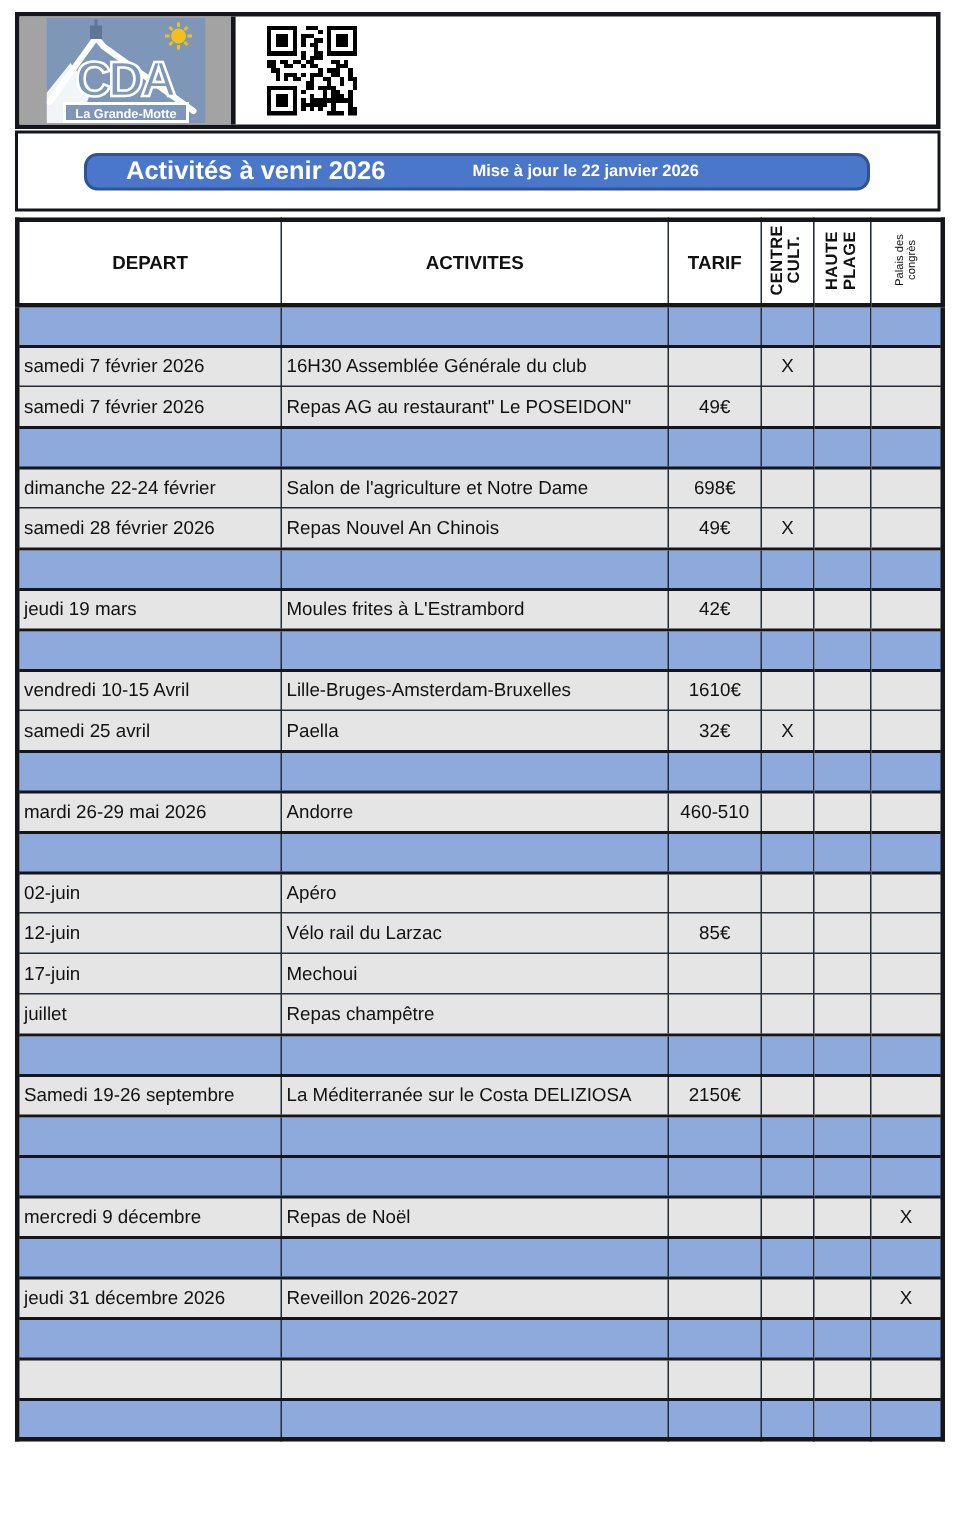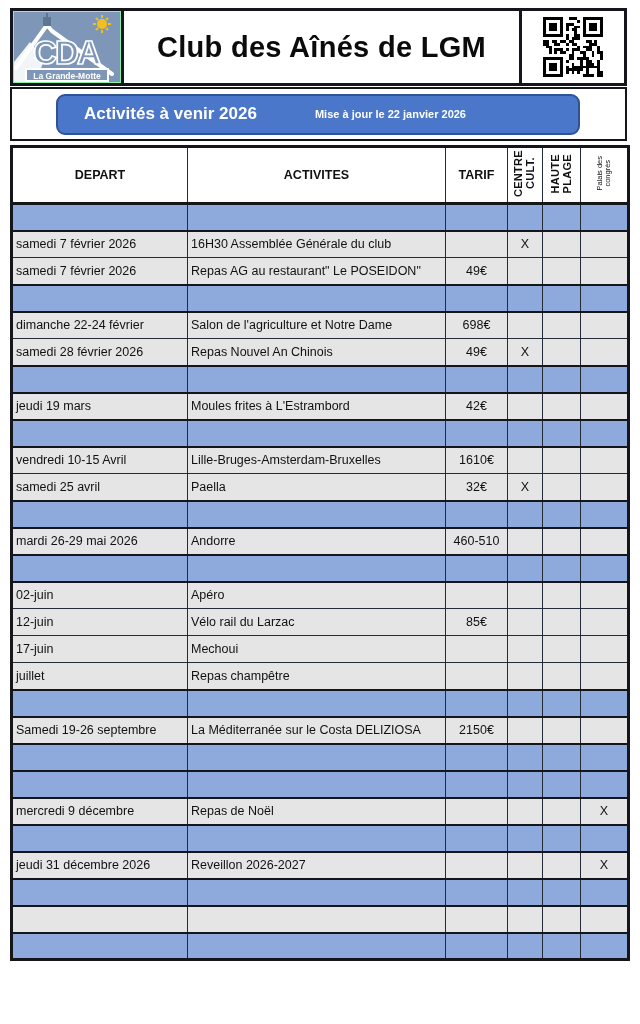--- a/index.html
+++ b/index.html
@@ -12,44 +12,44 @@
   }
   .page { width: 640px; height: 1024px; padding: 8px 13px 0 10px; background: #fff; }
 
   
   .header-band {
     display: flex; align-items: stretch;
     border: 3px solid #14161c;
     height: 78px; background: #fff;
   }
   .logo-cell {
-    width: 111px; border-right: 3px solid #14161c;
+    width: 144px; border-right: 3px solid #14161c;
     display: flex; align-items: center; justify-content: center;
-    background: #86efac;
+    background: #a3a3a3;
   }
   .title-cell {
     flex: 1; border-right: 3px solid #14161c;
     display: flex; align-items: center; justify-content: center;
   }
   .main-title {
     font-size: 29px; font-weight: 900; letter-spacing: 0.3px; color: #0b0b0b;
     white-space: nowrap;
   }
   .qr-cell {
     width: 102px; display: flex; align-items: center; justify-content: center;
   }
 
   
   .banner-band {
     border: 2px solid #14161c; margin-top: 1px;
     height: 54px; display: flex; align-items: center;
     background: #fff;
   }
   .banner {
-    margin-left: 44px; width: 524px; height: 41px;
+    margin-left: 44px; width: 524px; height: 25px;
     background: #4a77c9; border: 2px solid #2f5496; border-radius: 9px;
     display: flex; align-items: center;
   }
   .banner-title { color: #fff; font-size: 17px; font-weight: 700; margin-left: 26px; }
   .banner-update { color: #fff; font-size: 11px; font-weight: 700; margin-left: 58px; }
 
   
   table.activities {
     margin-top: 4px;
     border-collapse: collapse; table-layout: fixed;
@@ -115,23 +115,20 @@
             <line x1="92" y1="16" x2="94" y2="18"></line>
           <line x1="82" y1="18" x2="84" y2="16"></line>
             <line x1="92" y1="8" x2="94" y2="6"></line>
         </g>
 
         <text x="52" y="52" text-anchor="middle" font-family="Liberation Sans, sans-serif" font-size="33" font-weight="bold" letter-spacing="-2" fill="#7e97b8" stroke="#ffffff" stroke-width="1.7">CDA</text>
 
         <rect x="12" y="57" width="82" height="12" fill="#7e97b8" stroke="#ffffff" stroke-width="2"></rect>
         <text x="53" y="66.5" text-anchor="middle" font-family="Liberation Sans, sans-serif" font-size="8.5" font-weight="bold" fill="#ffffff">La Grande-Motte</text>
       </svg>
-    </div>
-    <div class="title-cell">
-      <span class="main-title">Club des Aînés de LGM</span>
     </div>
     <div class="qr-cell">
       <svg id="qr" width="60" height="60" viewBox="0 0 21 21" shape-rendering="crispEdges">
           <rect x="0" y="0" width="21" height="21" fill="#ffffff"></rect>
           <rect x="9" y="0" width="1" height="1" fill="#000"></rect>
           <rect x="10" y="0" width="1" height="1" fill="#000"></rect>
           <rect x="11" y="0" width="1" height="1" fill="#000"></rect>
           <rect x="12" y="1" width="1" height="1" fill="#000"></rect>
           <rect x="8" y="2" width="1" height="1" fill="#000"></rect>
           <rect x="9" y="2" width="1" height="1" fill="#000"></rect>

